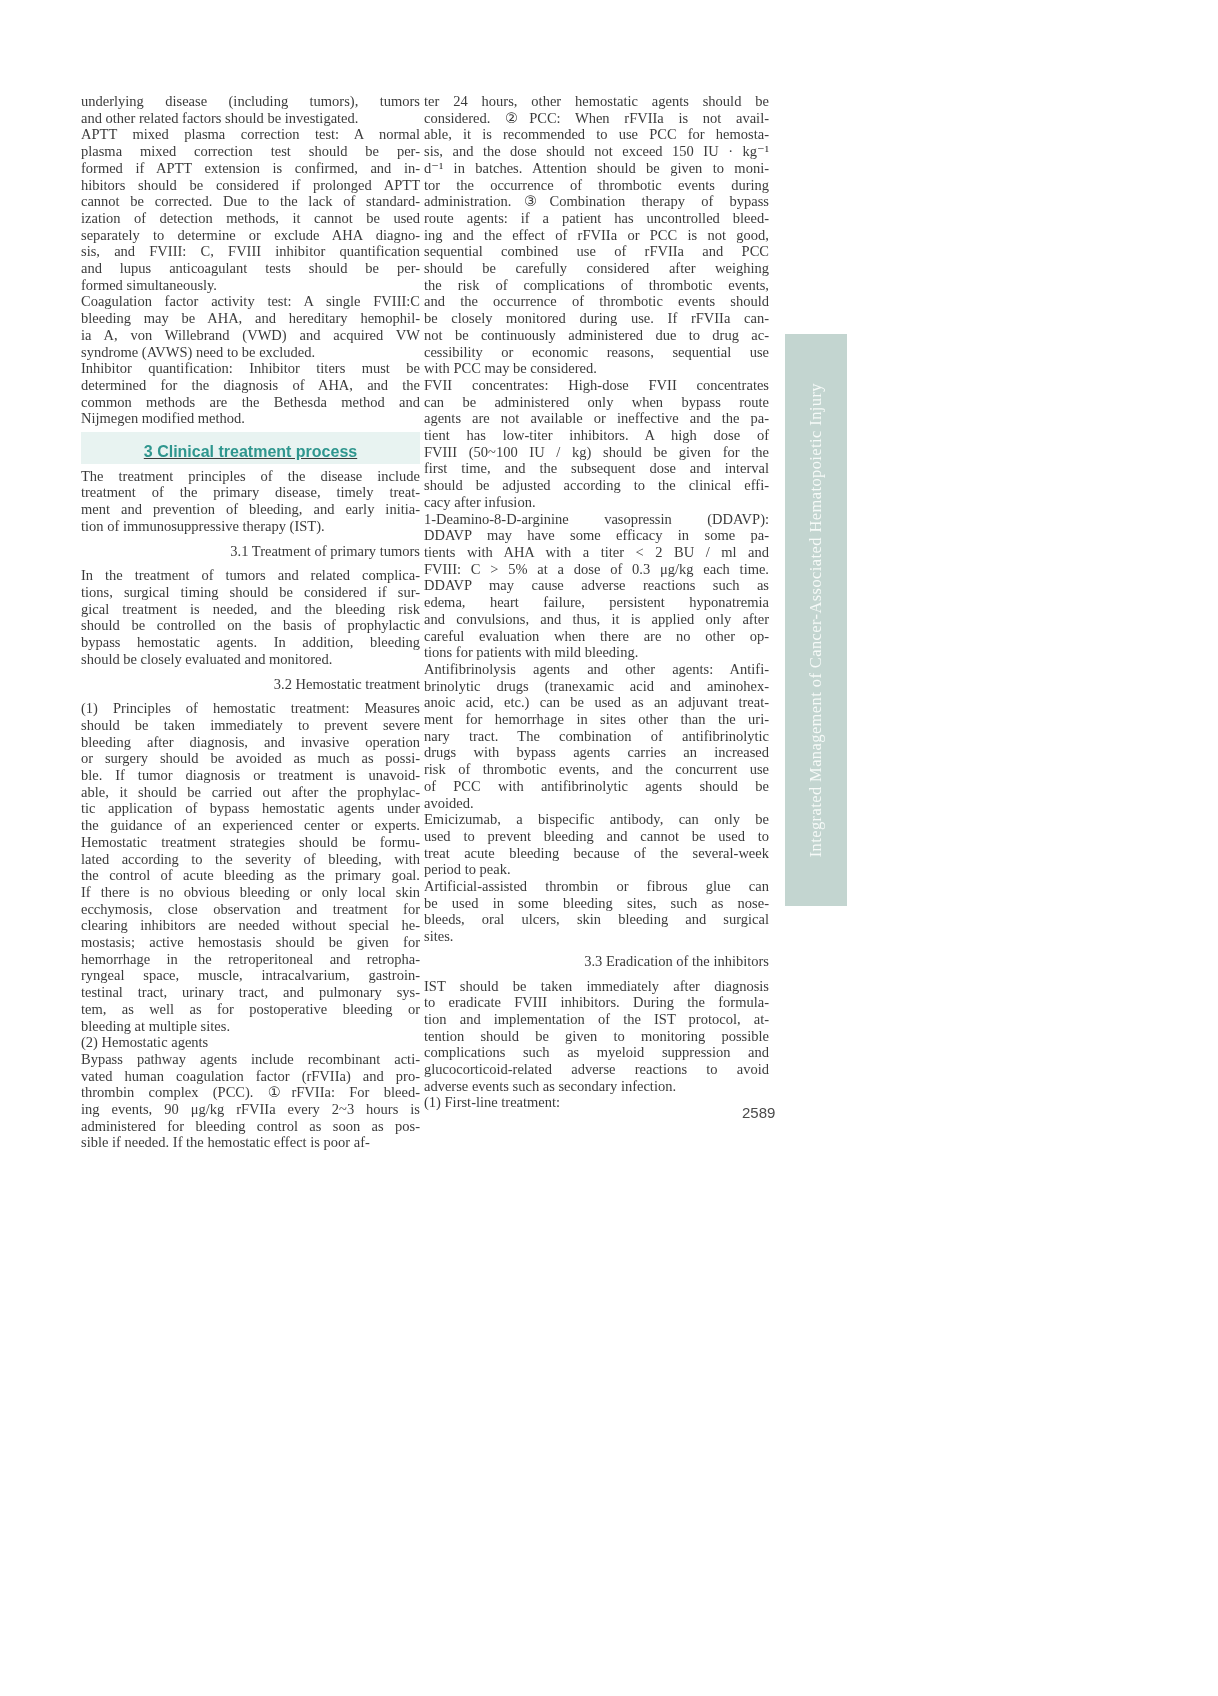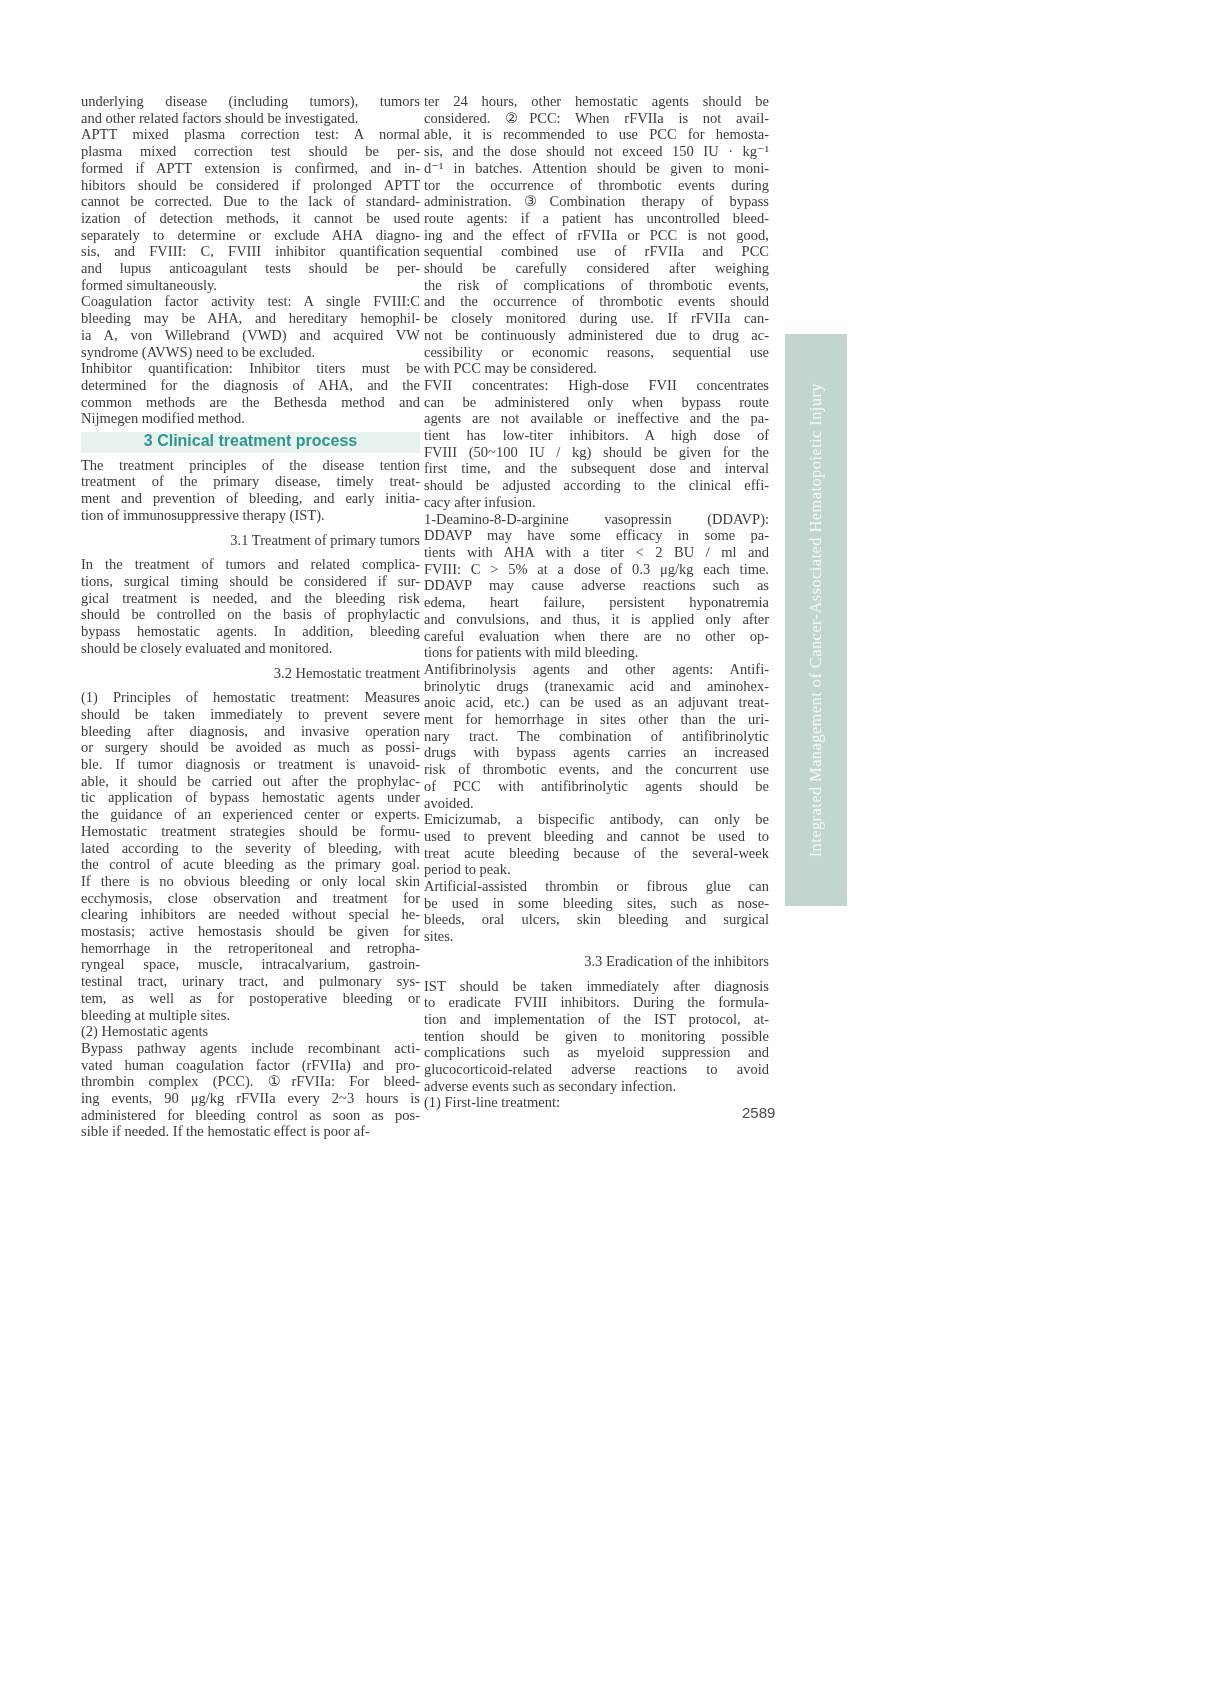--- a/index.html
+++ b/index.html
@@ -23,23 +23,24 @@
   .col-right { left: 424px; width: 345px; }
   .para { margin: 0; }
   .ln {
     text-align: justify;
     text-align-last: justify;
     hyphens: none;
   }
   .ln.last { text-align-last: left; }
   .heading-bar {
     margin: 5px 0 4px 0;
-    padding: 1px 0 3px 0;
+    padding: 12px 0 3px 0;
     background: var(--heading-bg, #e8f3f1);
     text-align: center;
+    text-decoration: underline;
   }
   .heading-bar span {
     font-family: "Liberation Sans", "DejaVu Sans", sans-serif;
     font-weight: bold;
     font-size: 16px;
     color: var(--accent, #2f968e);
   }
   .subheading {
     margin: 8px 0 8px 0;
     text-align: right;
@@ -101,21 +102,21 @@
         <div class="ln last">syndrome (AVWS) need to be excluded.</div>
       </div>
       <div class="para">
         <div class="ln">Inhibitor quantification: Inhibitor titers must be</div>
         <div class="ln">determined for the diagnosis of AHA, and the</div>
         <div class="ln">common methods are the Bethesda method and</div>
         <div class="ln last">Nijmegen modified method.</div>
       </div>
       <div class="heading-bar"><span>3 Clinical treatment process</span></div>
       <div class="para">
-        <div class="ln">The treatment principles of the disease tention</div>
+        <div class="ln">The treatment principles of the disease include</div>
         <div class="ln">treatment of the primary disease, timely treat-</div>
         <div class="ln">ment and prevention of bleeding, and early initia-</div>
         <div class="ln last">tion of immunosuppressive therapy (IST).</div>
       </div>
       <div class="subheading">3.1 Treatment of primary tumors</div>
       <div class="para">
         <div class="ln">In the treatment of tumors and related complica-</div>
         <div class="ln">tions, surgical timing should be considered if sur-</div>
         <div class="ln">gical treatment is needed, and the bleeding risk</div>
         <div class="ln">should be controlled on the basis of prophylactic</div>

